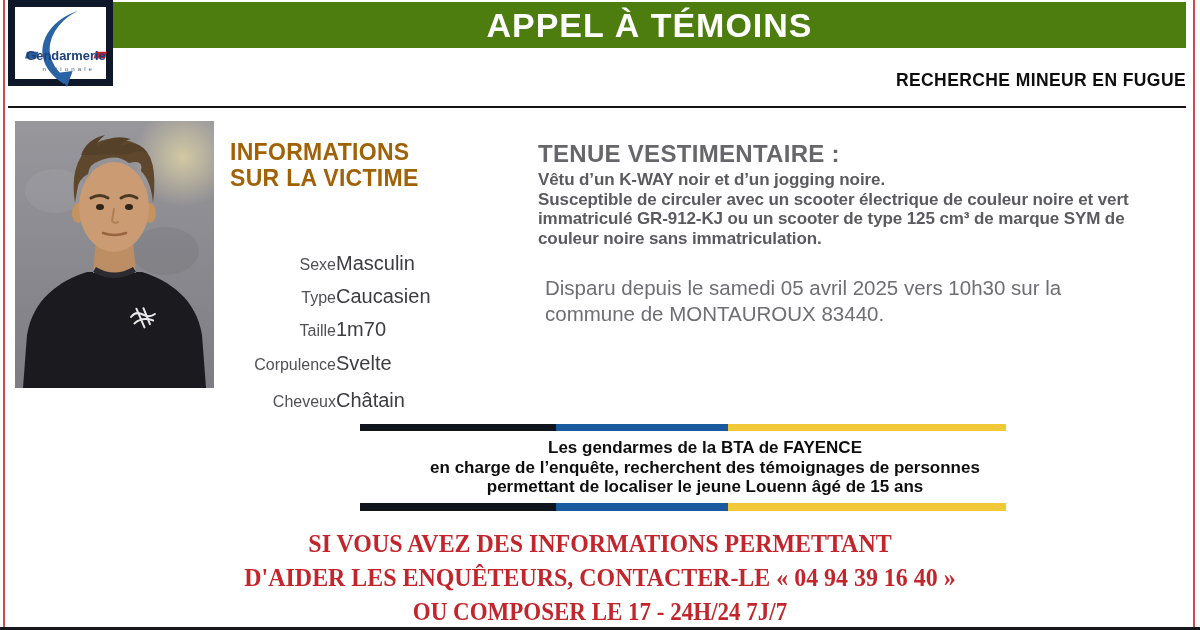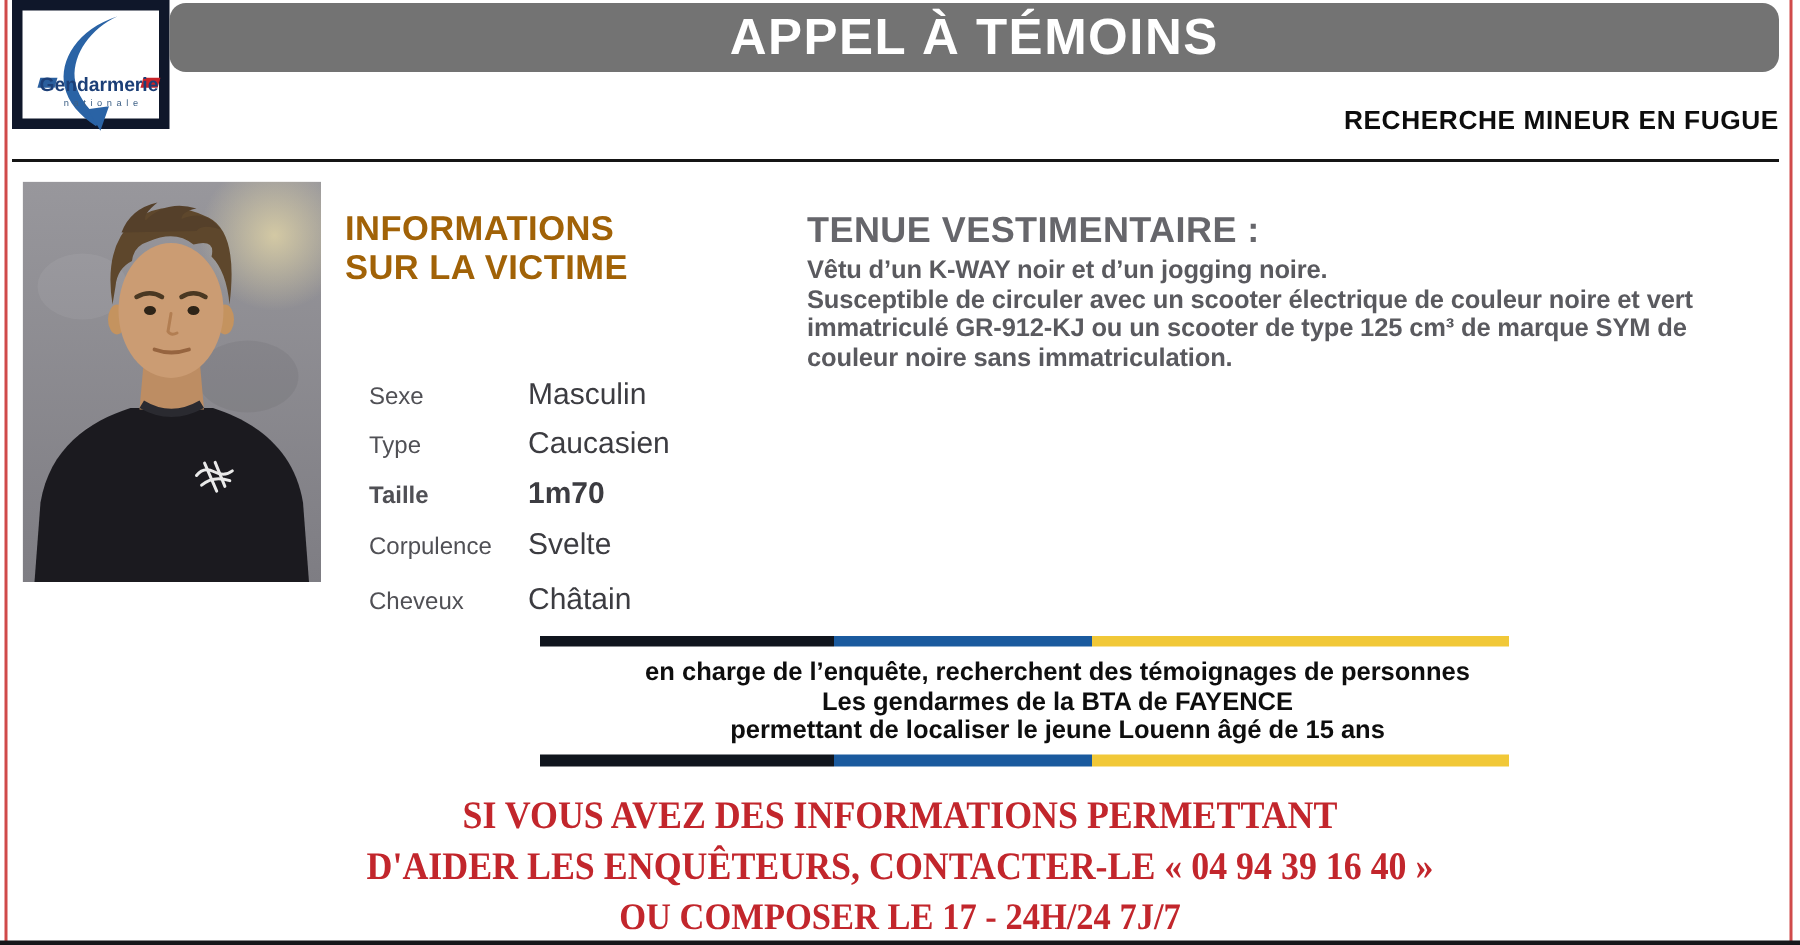--- a/index.html
+++ b/index.html
@@ -34,25 +34,25 @@
 
   
   .photo { position:absolute; left:15px; top:121px; width:199px; height:267px; overflow:hidden; }
 
   
   .info-heading {
     position:absolute; left:230px; top:139px; width:300px;
     font-weight:700; font-size:23px; line-height:26px; color:#a16207; letter-spacing:.3px;
   }
   .info-rows { position:absolute; left:230px; top:252px; width:290px; }
-  .info-row { position:absolute; left:16px; display:flex; align-items:baseline; }
+  .info-row { position:absolute; left:0; display:flex; align-items:baseline;text-align:right; }
   .info-row .lbl { width:106px; font-size:16px; color:#505055; }
   .info-row .val { font-size:20px; color:#3c3c41; }
   .info-row.small .val { font-size:20px; }
-  .r0{top:0px;} .r1{top:33px;} .r2{top:66px;font-weight:bold;} .r3{top:100px;} .r4{top:137px;}
+  .r0{top:0px;} .r1{top:33px;} .r2{top:66px;} .r3{top:100px;} .r4{top:137px;}
 
   
   .tenue-title {
     position:absolute; left:538px; top:140px;
     font-weight:700; font-size:24px; color:#66666b; letter-spacing:.3px;
   }
   .tenue-body {
     position:absolute; left:538px; top:170px; width:648px;
     font-weight:700; font-size:17px; line-height:19.5px; letter-spacing:-.1px; color:#5a5a5f;
   }
@@ -97,21 +97,21 @@
     <svg viewBox="0 0 105 86" width="101" height="82">
       <path d="M66,4 C38,13 25,35 29,53 C31,64 40,74 51,81 L54,76 C44,68 37,58 36,47 C35,30 47,13 66,4 Z" fill="#2a63a5"></path>
       <polygon points="45,69 54,84 60,67" fill="#2a63a5"></polygon>
       <polygon points="12,47 24,47 22,54 10,54" fill="#2a5f9e"></polygon>
       <polygon points="84,47 96,47 94,54 82,54" fill="#c9232a"></polygon>
       <text x="53" y="56" text-anchor="middle" font-family="Liberation Sans, sans-serif" font-weight="bold" font-size="13.5" fill="#1c3f77">Gendarmerie</text>
       <text x="56" y="67" text-anchor="middle" font-family="Liberation Sans, sans-serif" font-size="6.5" letter-spacing="3.2" fill="#3c5f85">nationale</text>
     </svg>
   </div>
 
-  <div class="banner" style="background: #737373; border-radius: 11px;">
+  <div class="banner" style="background: #4d7c0f;">
     <span class="banner-title">APPEL À TÉMOINS</span>
   </div>
   <div class="subtitle">RECHERCHE MINEUR EN FUGUE</div>
   <div class="header-rule"></div>
 
   <div class="photo">
     <svg viewBox="0 0 199 267" width="199" height="267">
       <defs>
         <linearGradient id="pbg" x1="0" y1="0" x2="0" y2="1">
           <stop offset="0" stop-color="#98979c"></stop>
@@ -183,30 +183,31 @@
       <span class="val">Châtain</span>
     </div>
   </div>
 
   <div class="tenue-title">TENUE VESTIMENTAIRE :</div>
   <div class="tenue-body">
     <p>Vêtu d’un K-WAY noir et d’un jogging noire.</p>
     <p>Susceptible de circuler avec un scooter électrique de couleur noire et vert immatriculé GR-912-KJ ou un scooter de type 125 cm³ de marque SYM de couleur noire sans immatriculation.</p>
   </div>
 
+  <div class="disparu">Disparu depuis le samedi 05 avril 2025 vers 10h30 sur la commune de MONTAUROUX 83440.</div>
 
   <div class="bar bar-top">
     <div class="seg-black" style="background: rgb(16, 21, 29);"></div>
     <div class="seg-blue" style="background: rgb(26, 90, 158);"></div>
     <div class="seg-yellow" style="background: rgb(241, 200, 56);"></div>
   </div>
 
   <div class="enquete">
+    <div>Les gendarmes de la BTA de FAYENCE</div>
     <div>en charge de l’enquête, recherchent des témoignages de personnes</div>
-    <div>Les gendarmes de la BTA de FAYENCE</div>
     <div>permettant de localiser le jeune Louenn âgé de 15 ans</div>
   </div>
 
   <div class="bar bar-bottom">
     <div class="seg-black" style="background: rgb(16, 21, 29);"></div>
     <div class="seg-blue" style="background: rgb(26, 90, 158);"></div>
     <div class="seg-yellow" style="background: rgb(241, 200, 56);"></div>
   </div>
 
   <div class="contact">

